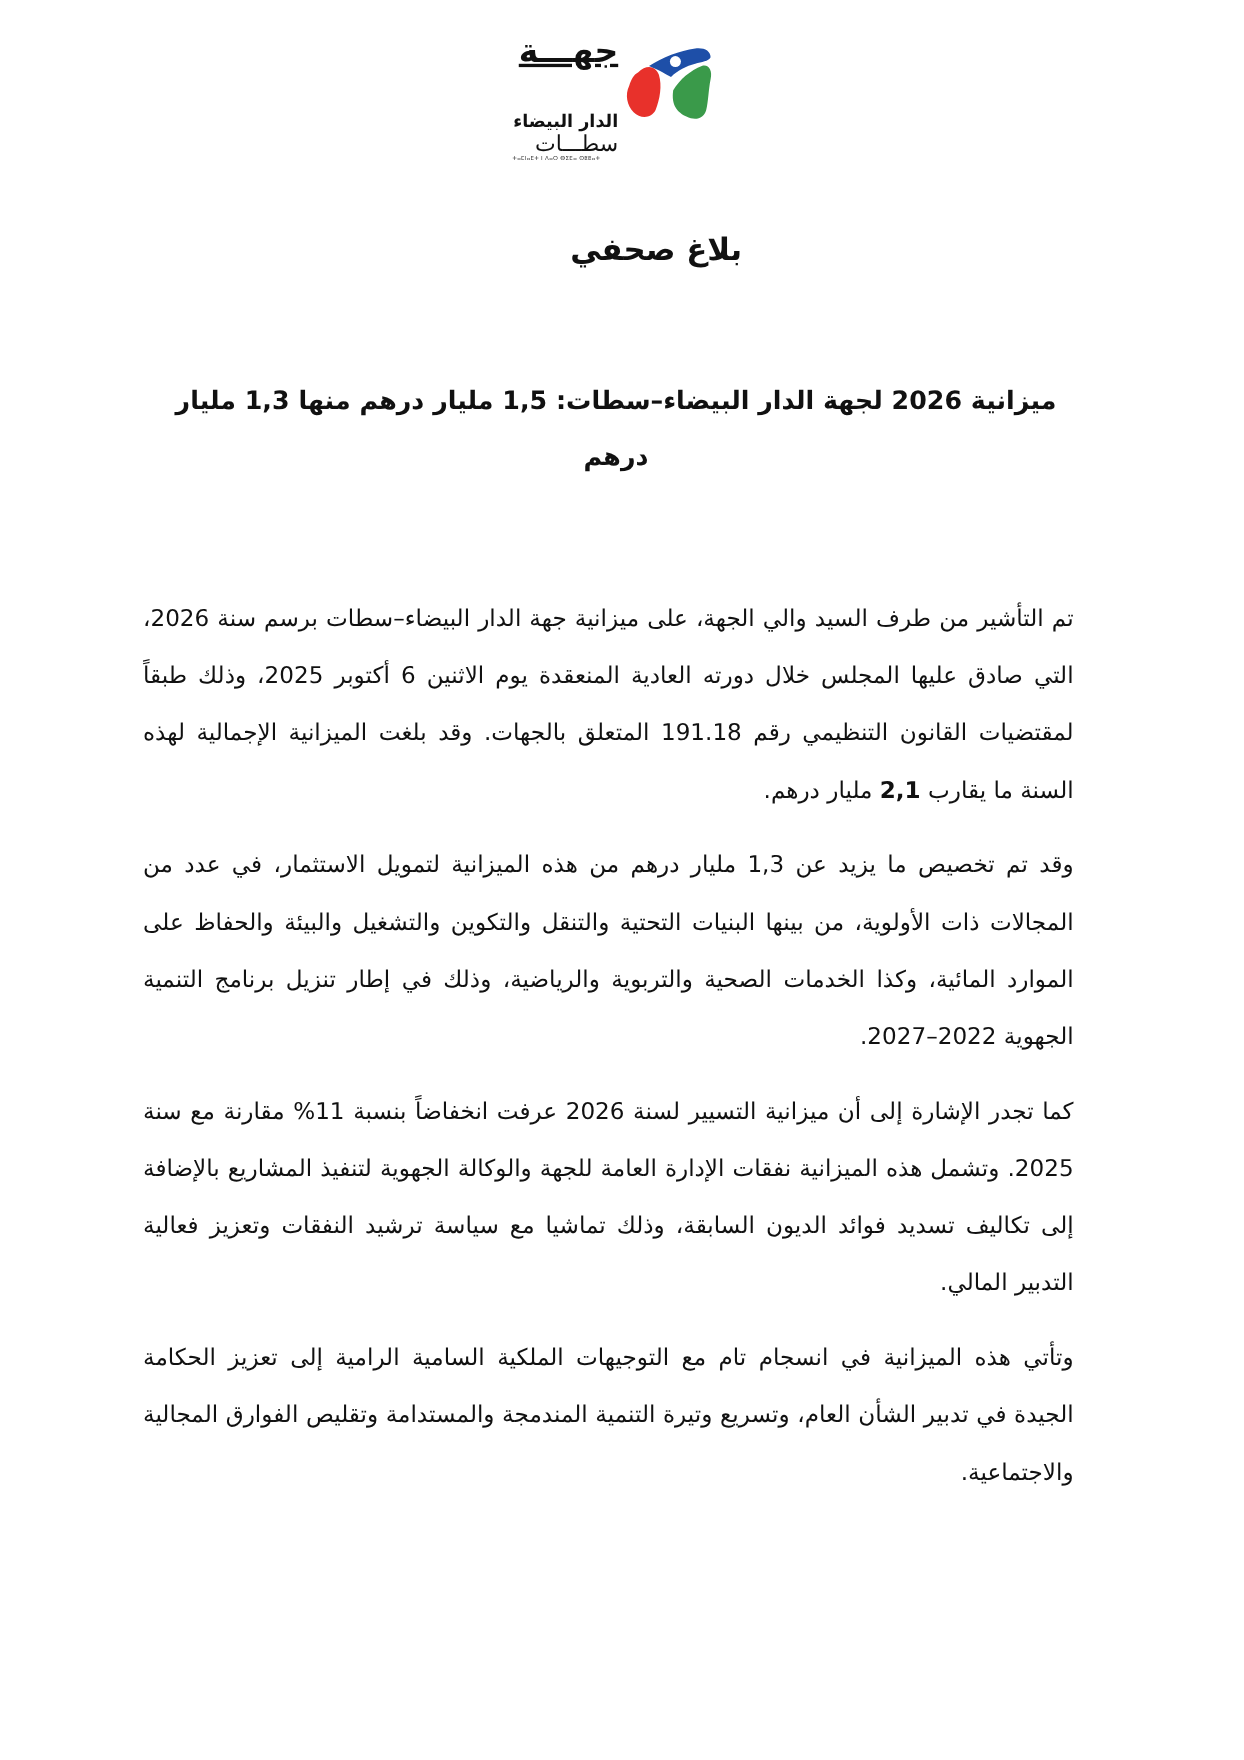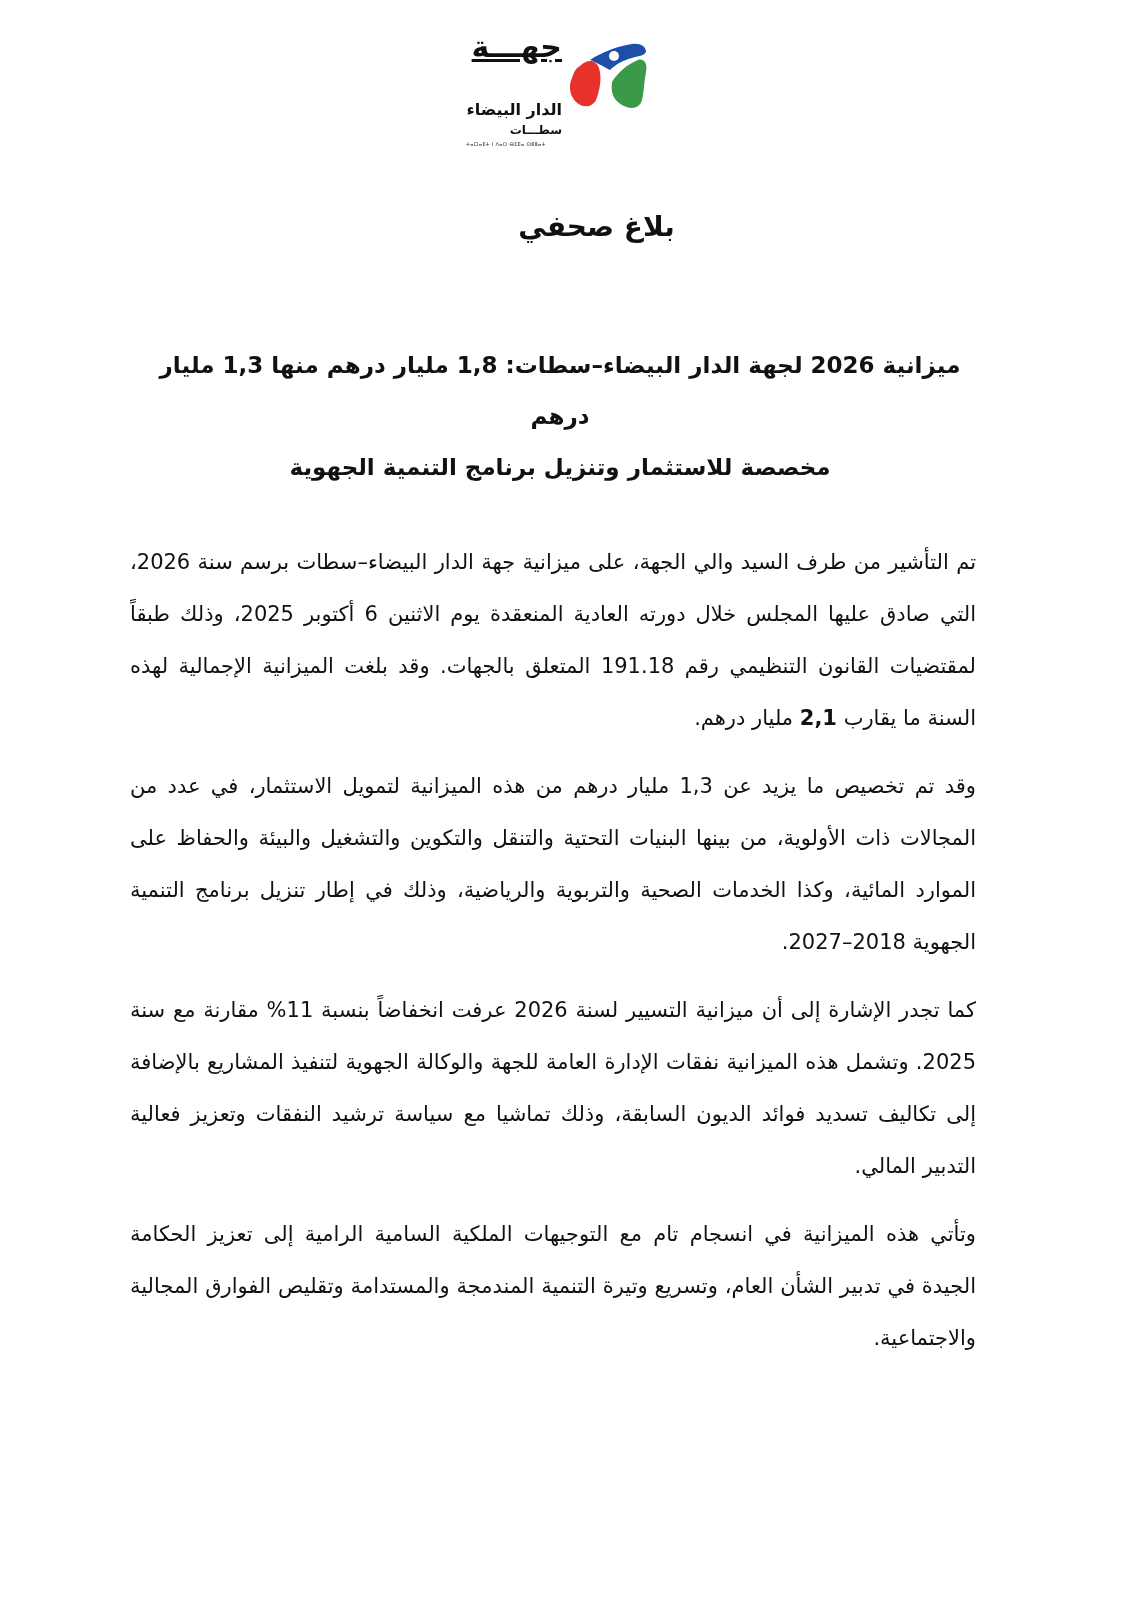--- a/index.html
+++ b/index.html
@@ -1,21 +1,21 @@
 <!DOCTYPE html>
 <html><head>
   <meta charset="utf-8">
   <style>
     html, body { margin: 0; padding: 0; background: #ffffff; }
     body { width: 1131px; height: 1600px; position: relative; overflow: hidden; color: #111; font-family: "DejaVu Sans", sans-serif; }
     .logo { position: absolute; left: 466px; top: 30px; width: 200px; height: 95px; }
     .logo-text { position: absolute; left: 0; top: 0; width: 96px; text-align: right; direction: rtl; }
     .logo-t1 { font-size: 30px; font-weight: bold; line-height: 34px; letter-spacing: 1px; text-decoration: underline; }
     .logo-t2 { font-size: 16px; font-weight: bold; line-height: 20px; margin-top: 36px; }
-    .logo-t3 { font-size: 12px; font-weight: bold; line-height: 20px; }
+    .logo-t3 { font-size: 20px; font-weight: normal; line-height: 20px; }
     .logo-t4 { font-size: 5px; line-height: 8px; color: #333; direction: ltr; text-align: left; letter-spacing: 0.3px; }
     .logo-mark { position: absolute; left: 100px; top: 8px; width: 84px; height: 72px; }
     .press-title { position: absolute; top: 210px; left: 0; width: 1131px; text-align: center; direction: rtl; font-size: 28px; font-weight: bold; padding-left: 31px; }
     .headline { position: absolute; top: 340px; left: 140px; width: 840px; text-align: center; direction: rtl; font-size: 23px; font-weight: bold; line-height: 51px; }
     .body { position: absolute; top: 536px; left: 130px; width: 846px; direction: rtl; text-align: justify; text-align-last: right; font-size: 21px; line-height: 52px; }
     .body p { margin: 0 0 16px 0; }
     .body b { font-weight: bold; }
   </style>
 </head>
 <body>
@@ -31,22 +31,21 @@
     <path d="M14 28 C22 20 30 22 33 30 C36 40 34 52 30 62 C26 70 16 70 10 64 C4 58 2 48 6 40 C8 34 10 30 14 28 Z" fill="#e8312b"></path>
     <path d="M24 22 C36 14 52 8 66 6 C74 5 80 8 80 14 C78 18 72 18 66 20 C58 22 50 26 44 32 C40 30 34 26 24 22 Z" fill="#1e4fa8"></path>
     <circle cx="48" cy="18" r="5" fill="#ffffff"></circle>
     <path d="M46 44 C52 34 62 26 72 22 C78 20 82 26 80 34 C78 44 78 54 76 62 C74 70 66 72 58 68 C50 64 44 58 46 44 Z" fill="#3a9a4a"></path>
   </svg>
 </div>
 
 <div class="press-title">بلاغ صحفي</div>
 
 <div class="headline">
-  <div>ميزانية 2026 لجهة الدار البيضاء–سطات: 1,8 مليار درهم منها  1,3 مليار درهم</div>
-  <div>مخصصة للاستثمار وتنزيل برنامج التنمية الجهوية</div>
+  <div>ميزانية 2026 لجهة الدار البيضاء–سطات: 1,5 مليار درهم منها  1,3 مليار درهم</div>
 </div>
 
 <div class="body">
   <p><span>تم التأشير من طرف السيد والي الجهة، على ميزانية جهة الدار البيضاء–سطات برسم سنة 2026، التي صادق عليها المجلس خلال دورته العادية المنعقدة يوم الاثنين 6 أكتوبر 2025، وذلك طبقاً لمقتضيات القانون التنظيمي رقم 191.18 المتعلق بالجهات. وقد بلغت الميزانية الإجمالية لهذه السنة ما يقارب </span><b>2,1</b><span> مليار درهم.</span></p>
-  <p>وقد تم تخصيص ما يزيد عن 1,3 مليار درهم من هذه الميزانية لتمويل الاستثمار، في عدد من المجالات ذات الأولوية، من بينها البنيات التحتية والتنقل والتكوين والتشغيل والبيئة والحفاظ على الموارد المائية، وكذا الخدمات الصحية والتربوية والرياضية، وذلك في إطار تنزيل برنامج التنمية الجهوية 2018–2027.</p>
+  <p>وقد تم تخصيص ما يزيد عن 1,3 مليار درهم من هذه الميزانية لتمويل الاستثمار، في عدد من المجالات ذات الأولوية، من بينها البنيات التحتية والتنقل والتكوين والتشغيل والبيئة والحفاظ على الموارد المائية، وكذا الخدمات الصحية والتربوية والرياضية، وذلك في إطار تنزيل برنامج التنمية الجهوية 2022–2027.</p>
   <p>كما تجدر الإشارة إلى أن ميزانية التسيير لسنة 2026 عرفت انخفاضاً بنسبة 11% مقارنة مع سنة 2025. وتشمل هذه الميزانية نفقات الإدارة العامة للجهة والوكالة الجهوية لتنفيذ المشاريع بالإضافة إلى تكاليف تسديد فوائد الديون السابقة، وذلك تماشيا مع سياسة ترشيد النفقات وتعزيز فعالية التدبير المالي.</p>
   <p>وتأتي هذه الميزانية في انسجام تام مع التوجيهات الملكية السامية الرامية إلى تعزيز الحكامة الجيدة في تدبير الشأن العام، وتسريع وتيرة التنمية المندمجة والمستدامة وتقليص الفوارق المجالية والاجتماعية.</p>
 </div>
 
 </body></html>

